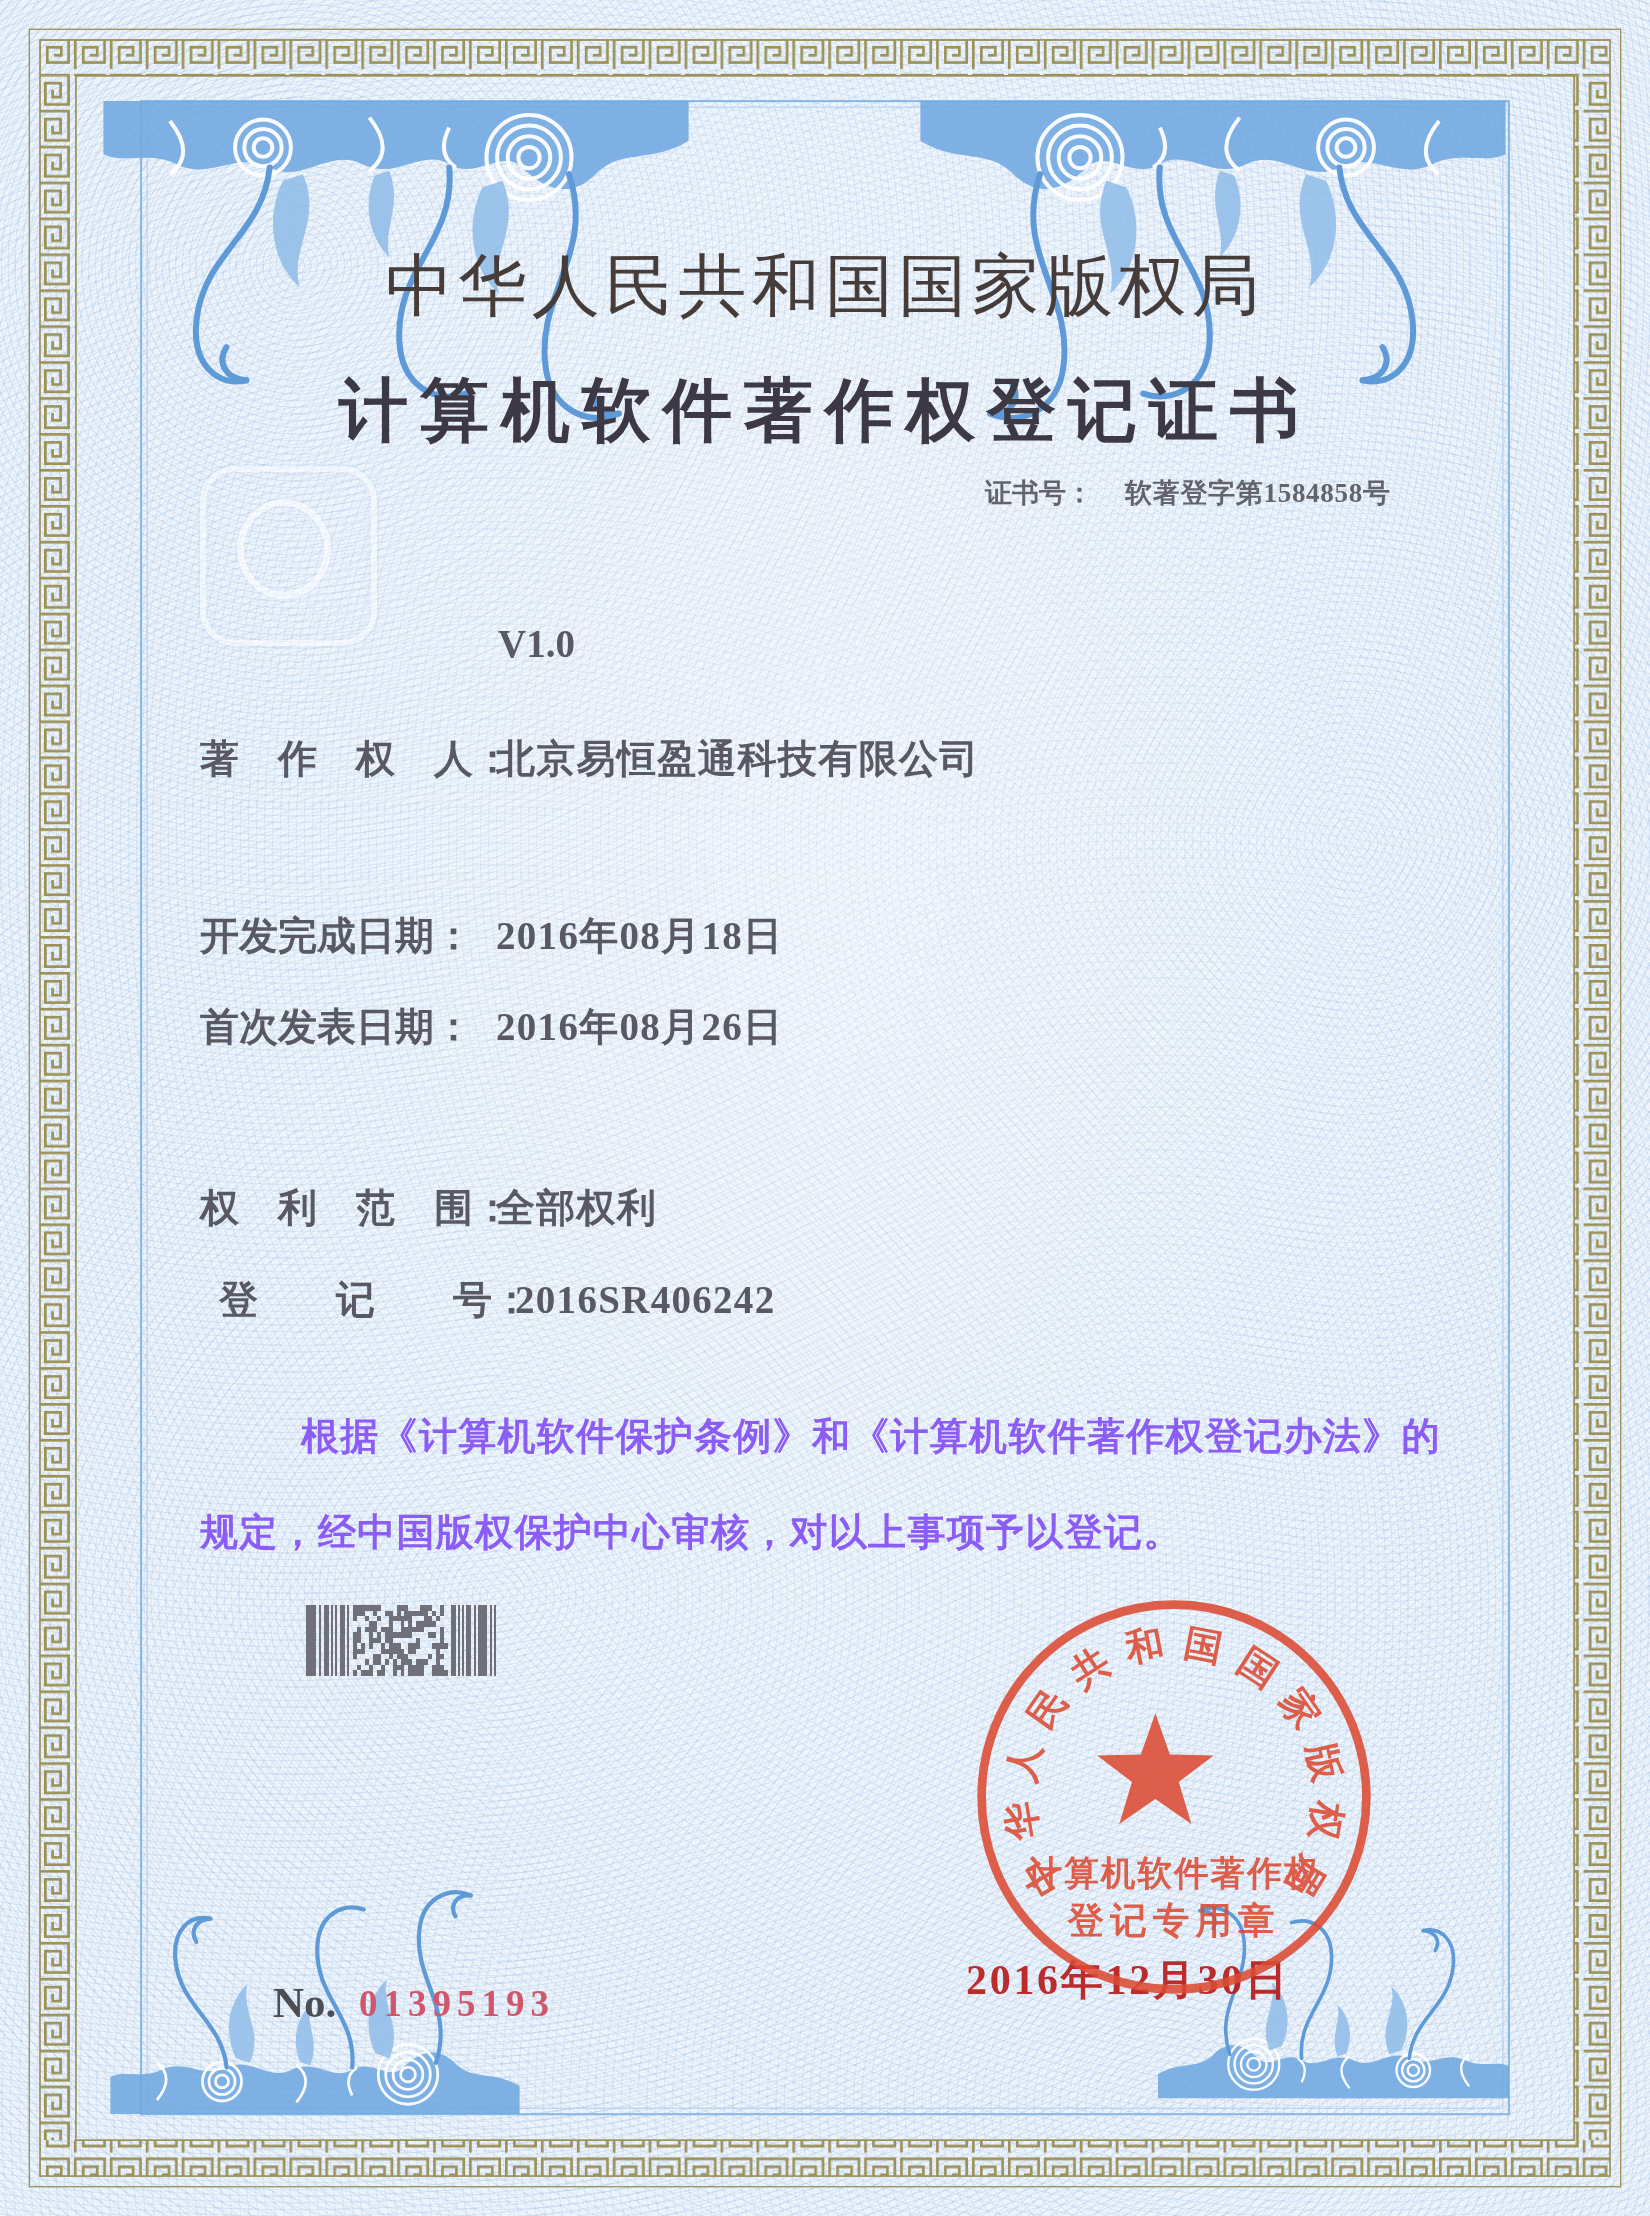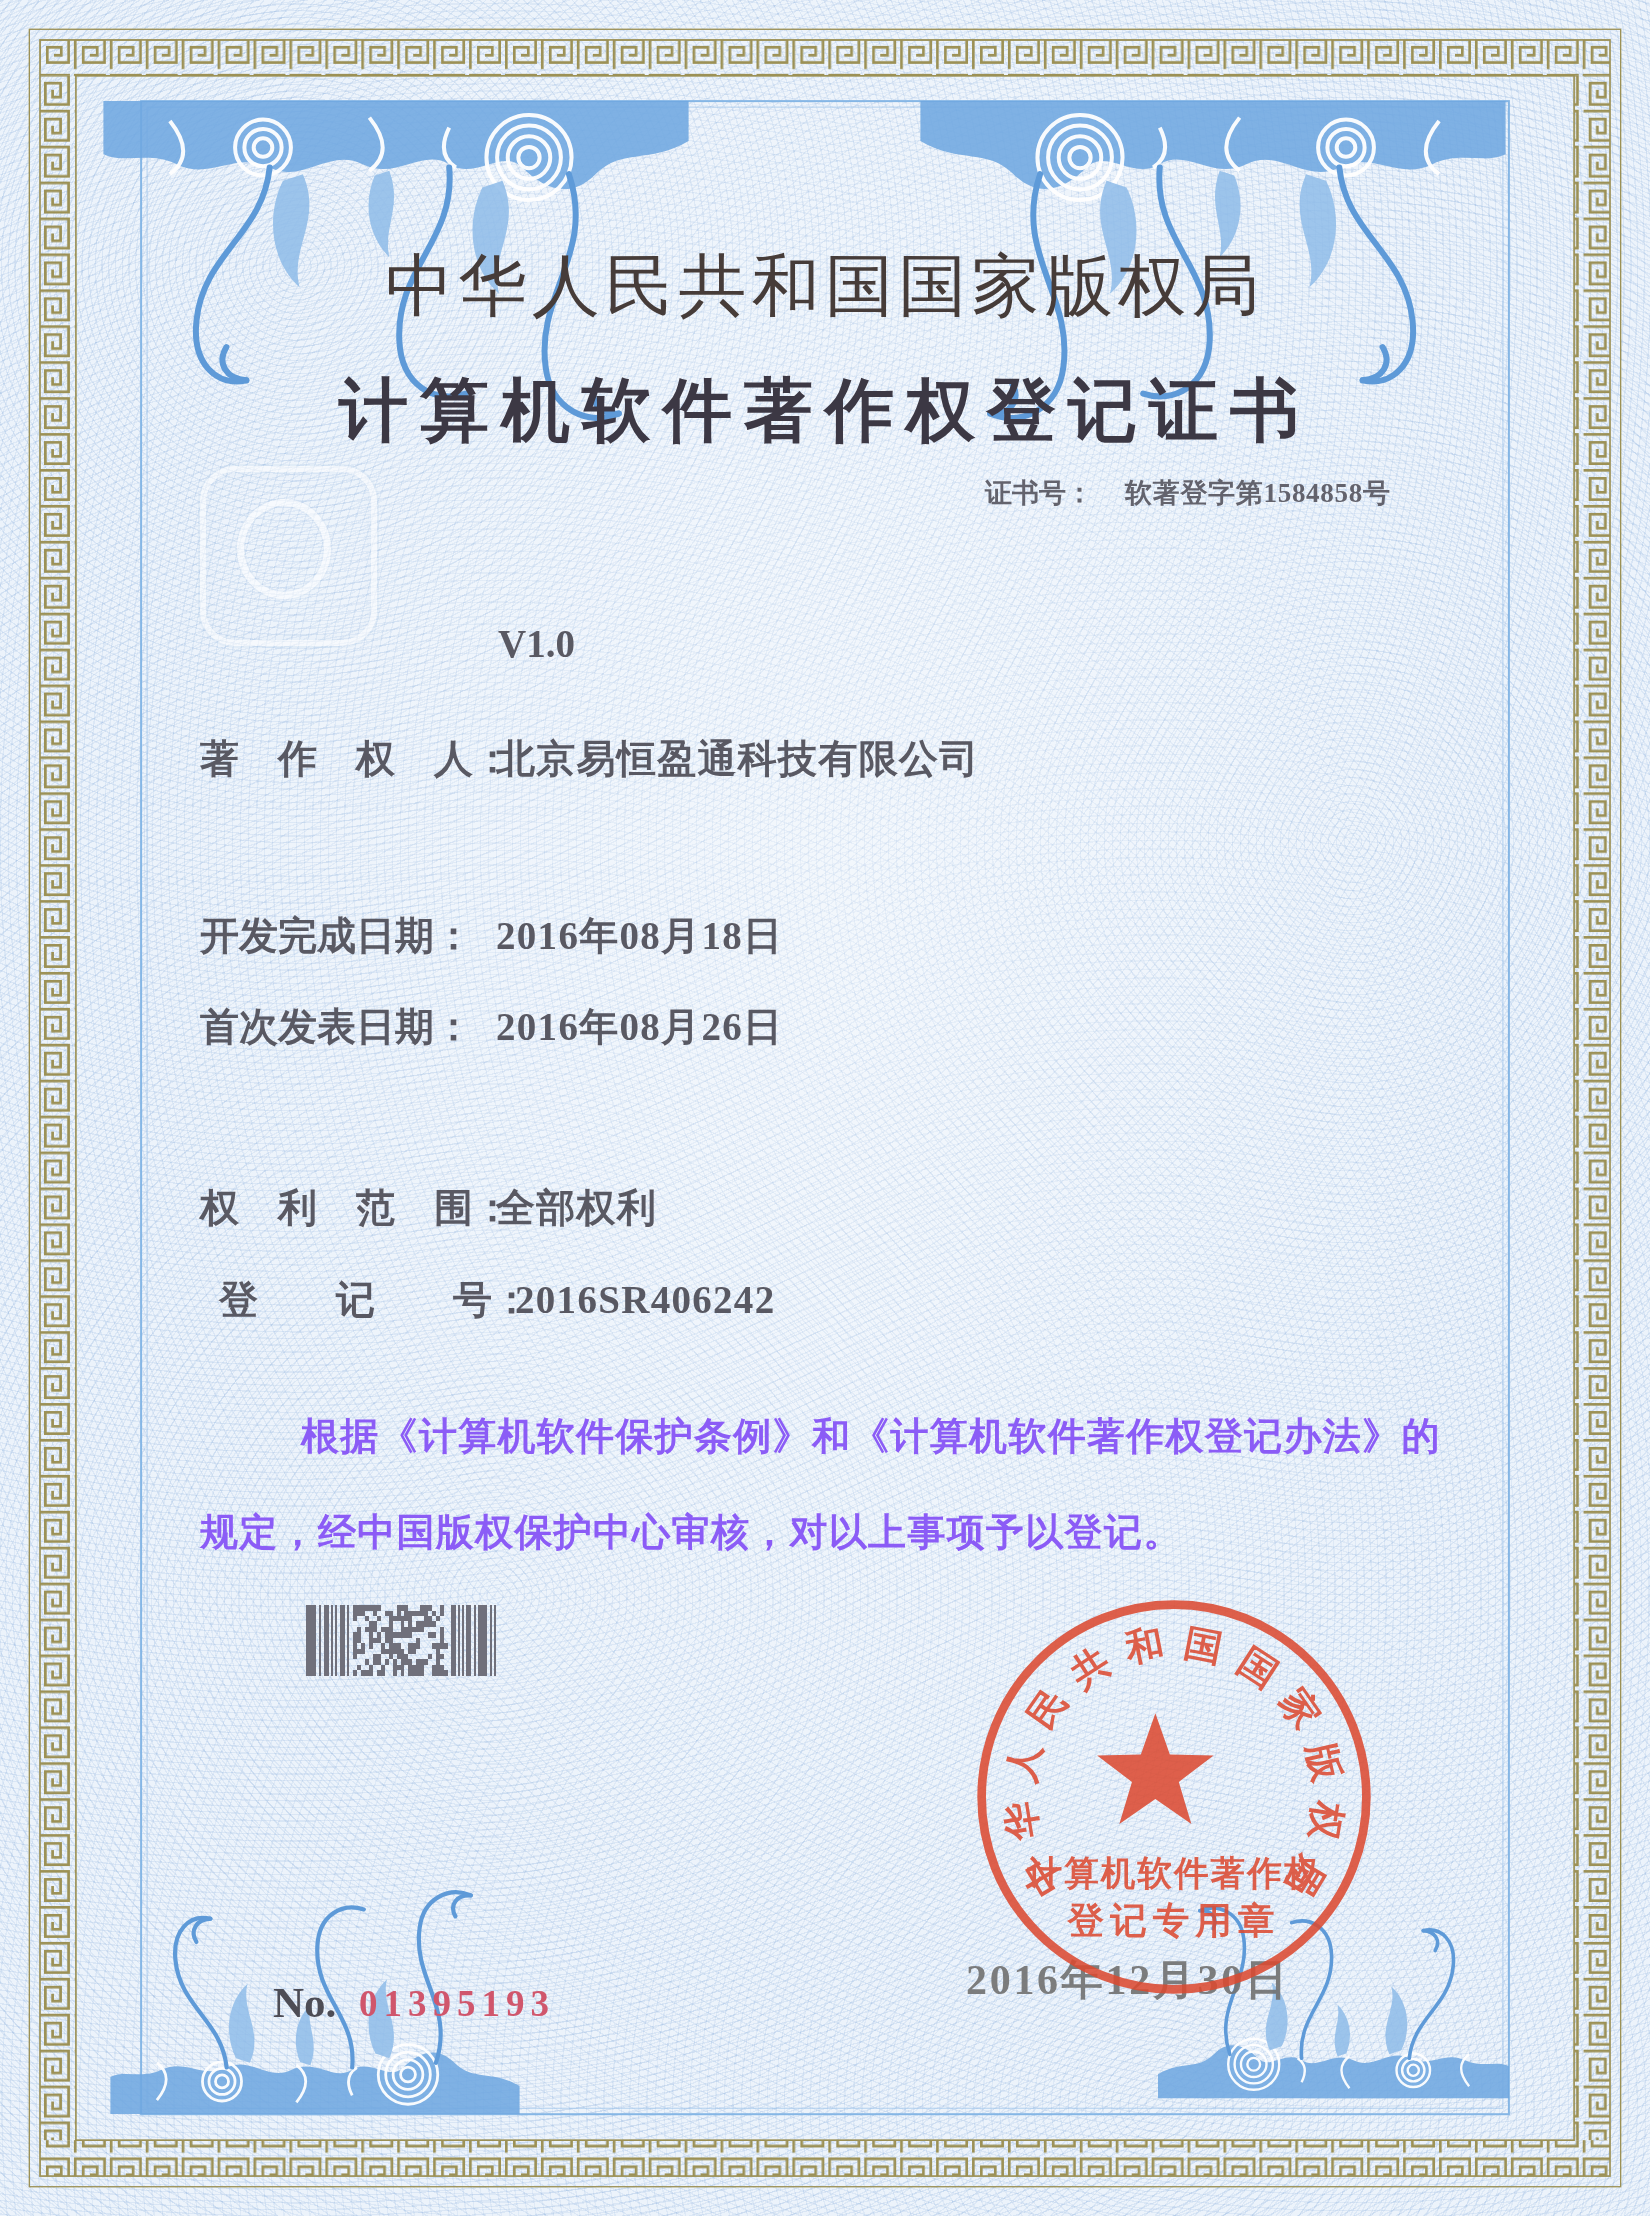--- a/index.html
+++ b/index.html
@@ -68,21 +68,21 @@
   .r6{top:1280px;left:200px;margin-left:19px;}
 
   .stmt{font-size:38px;color:#8b5cf6;font-weight:700;letter-spacing:1.3px;}
   .stmt1{top:1417px;left:301px;}
   .stmt2{top:1513px;left:200px;}
 
   .barcode{position:absolute;left:306px;top:1605px;width:193px;height:71px;}
 
   .seal-date{
     top:1959px;left:966px;font-size:42px;letter-spacing:2.7px;
-    color:#737373;font-weight:700;opacity:.92;
+    color:#b91c1c;font-weight:700;opacity:.92;
   }
   .serial{top:1981px;left:273px;font-size:43px;color:#4d4d56;font-weight:700;}
   .serial .num{
     font-size:37px;letter-spacing:6px;margin-left:22.6px;font-weight:400;
     position:relative;top:-1.3px;
   }
 
   svg.seal{position:absolute;left:961px;top:1584px;opacity:.87;}
   .seal-ring{fill:none;stroke-width:13px;}
   .seal-ring-char{font-size:57px;font-weight:700;font-family:"Liberation Serif","DejaVu Serif",serif;}

